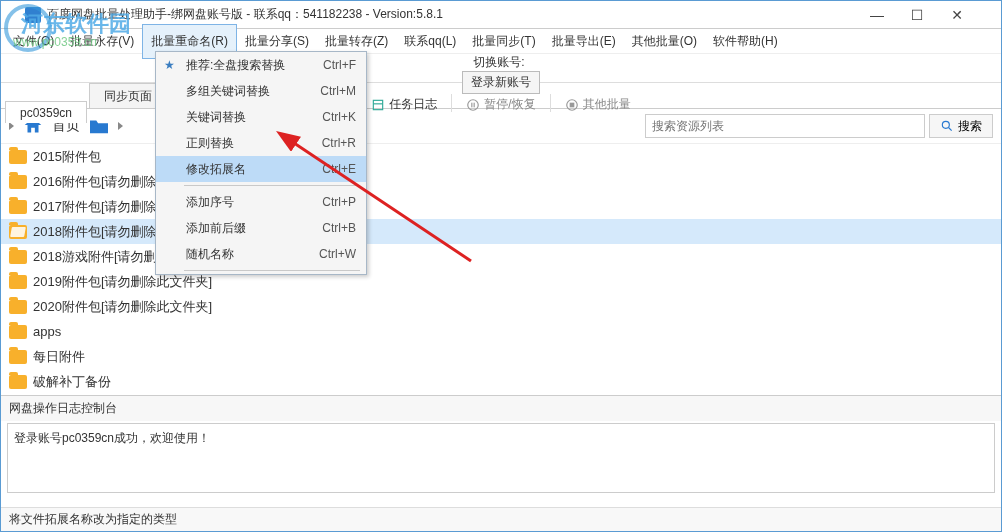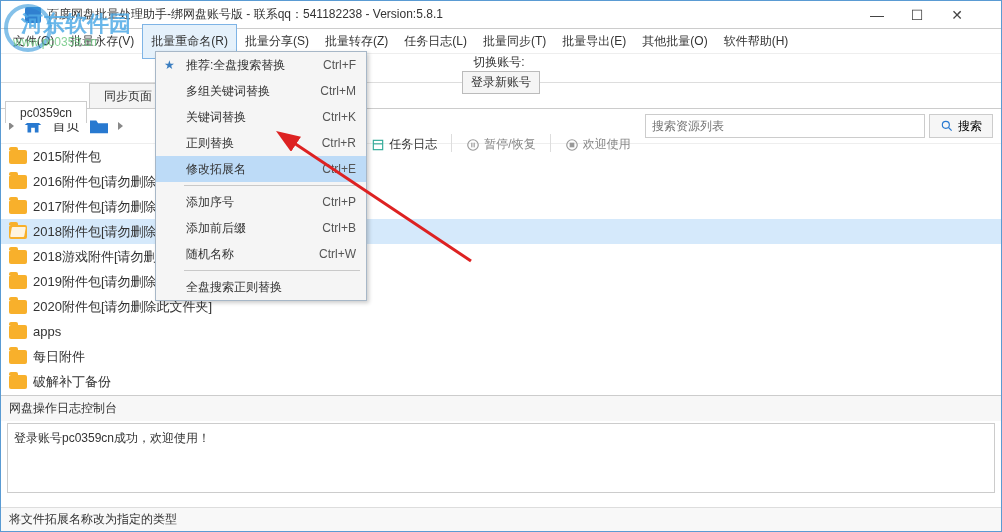--- a/index.html
+++ b/index.html
@@ -80,33 +80,33 @@
   <div class="winbtn">☐</div>
   <div class="winbtn close">✕</div>
 </div>
 
 <div class="menubar" id="menubar">
     <div class="menu">文件(O)</div>
     <div class="menu">批量永存(V)</div>
     <div class="menu open">批量重命名(R)</div>
     <div class="menu">批量分享(S)</div>
     <div class="menu">批量转存(Z)</div>
-    <div class="menu">任务日志(L)</div>
+    <div class="menu">联系qq(L)</div>
     <div class="menu">批量同步(T)</div>
     <div class="menu">批量导出(E)</div>
     <div class="menu">其他批量(O)</div>
     <div class="menu">软件帮助(H)</div>
   </div>
 
 <div class="toolbar">
   <span class="lbl">切换账号:</span>
   <span class="accbtn">登录新账号</span>
   <div style="flex-basis:260px"></div>
   <div class="sep"></div>
-  <div id="tbuttons" style="display:flex;margin-top:40px;">
+  <div id="tbuttons" style="display:flex;">
       <div class="tbtn active">
         <span class="ic">
           <svg width="14" height="14" viewBox="0 0 24 24">
             <rect x="4" y="4" width="16" height="16" fill="none" stroke="#3a9" stroke-width="2"></rect>
             <line x1="4" y1="10" x2="20" y2="10" stroke="#3a9" stroke-width="2"></line>
           </svg>
         </span>
         <span>任务日志</span>
       </div>
       <span class="sep"></span>
@@ -121,21 +121,21 @@
         <span>暂停/恢复</span>
       </div>
       <span class="sep"></span>
       <div class="tbtn">
         <span class="ic">
           <svg width="14" height="14" viewBox="0 0 24 24">
             <circle cx="12" cy="12" r="9" fill="none" stroke="#999" stroke-width="2"></circle>
             <rect x="8" y="8" width="8" height="8" fill="#999"></rect>
           </svg>
         </span>
-        <span>欢迎使用</span>
+        <span>其他批量</span>
       </div>
     </div>
 </div>
 
 <div class="tabstrip" id="tabstrip">
     <div class="tab active">pc0359cn</div>
     <div class="tab">同步页面</div>
   </div>
 
 <div class="breadcrumb">
@@ -245,23 +245,20 @@
     </div>
     <div class="item">
       <span>添加前后缀</span>
       <span class="shortcut">Ctrl+B</span>
     </div>
     <div class="item">
       <span>随机名称</span>
       <span class="shortcut">Ctrl+W</span>
     </div>
     <div class="divider"></div>
-    <div class="item">
-      <span>全盘搜索正则替换</span>
-    </div>
   </div>
 
 <svg class="arrow-svg" width="220" height="140">
   <defs>
       <marker id="ah" markerWidth="10" markerHeight="10" refX="2" refY="3" orient="auto">
         <path d="M0,0 L0,6 L8,3 z" fill="#d22"></path>
       </marker>
     </defs>
   <line x1="200" y1="130" x2="20" y2="10" stroke="#d22" stroke-width="3" marker-end="url(#ah)"></line>
 </svg>

